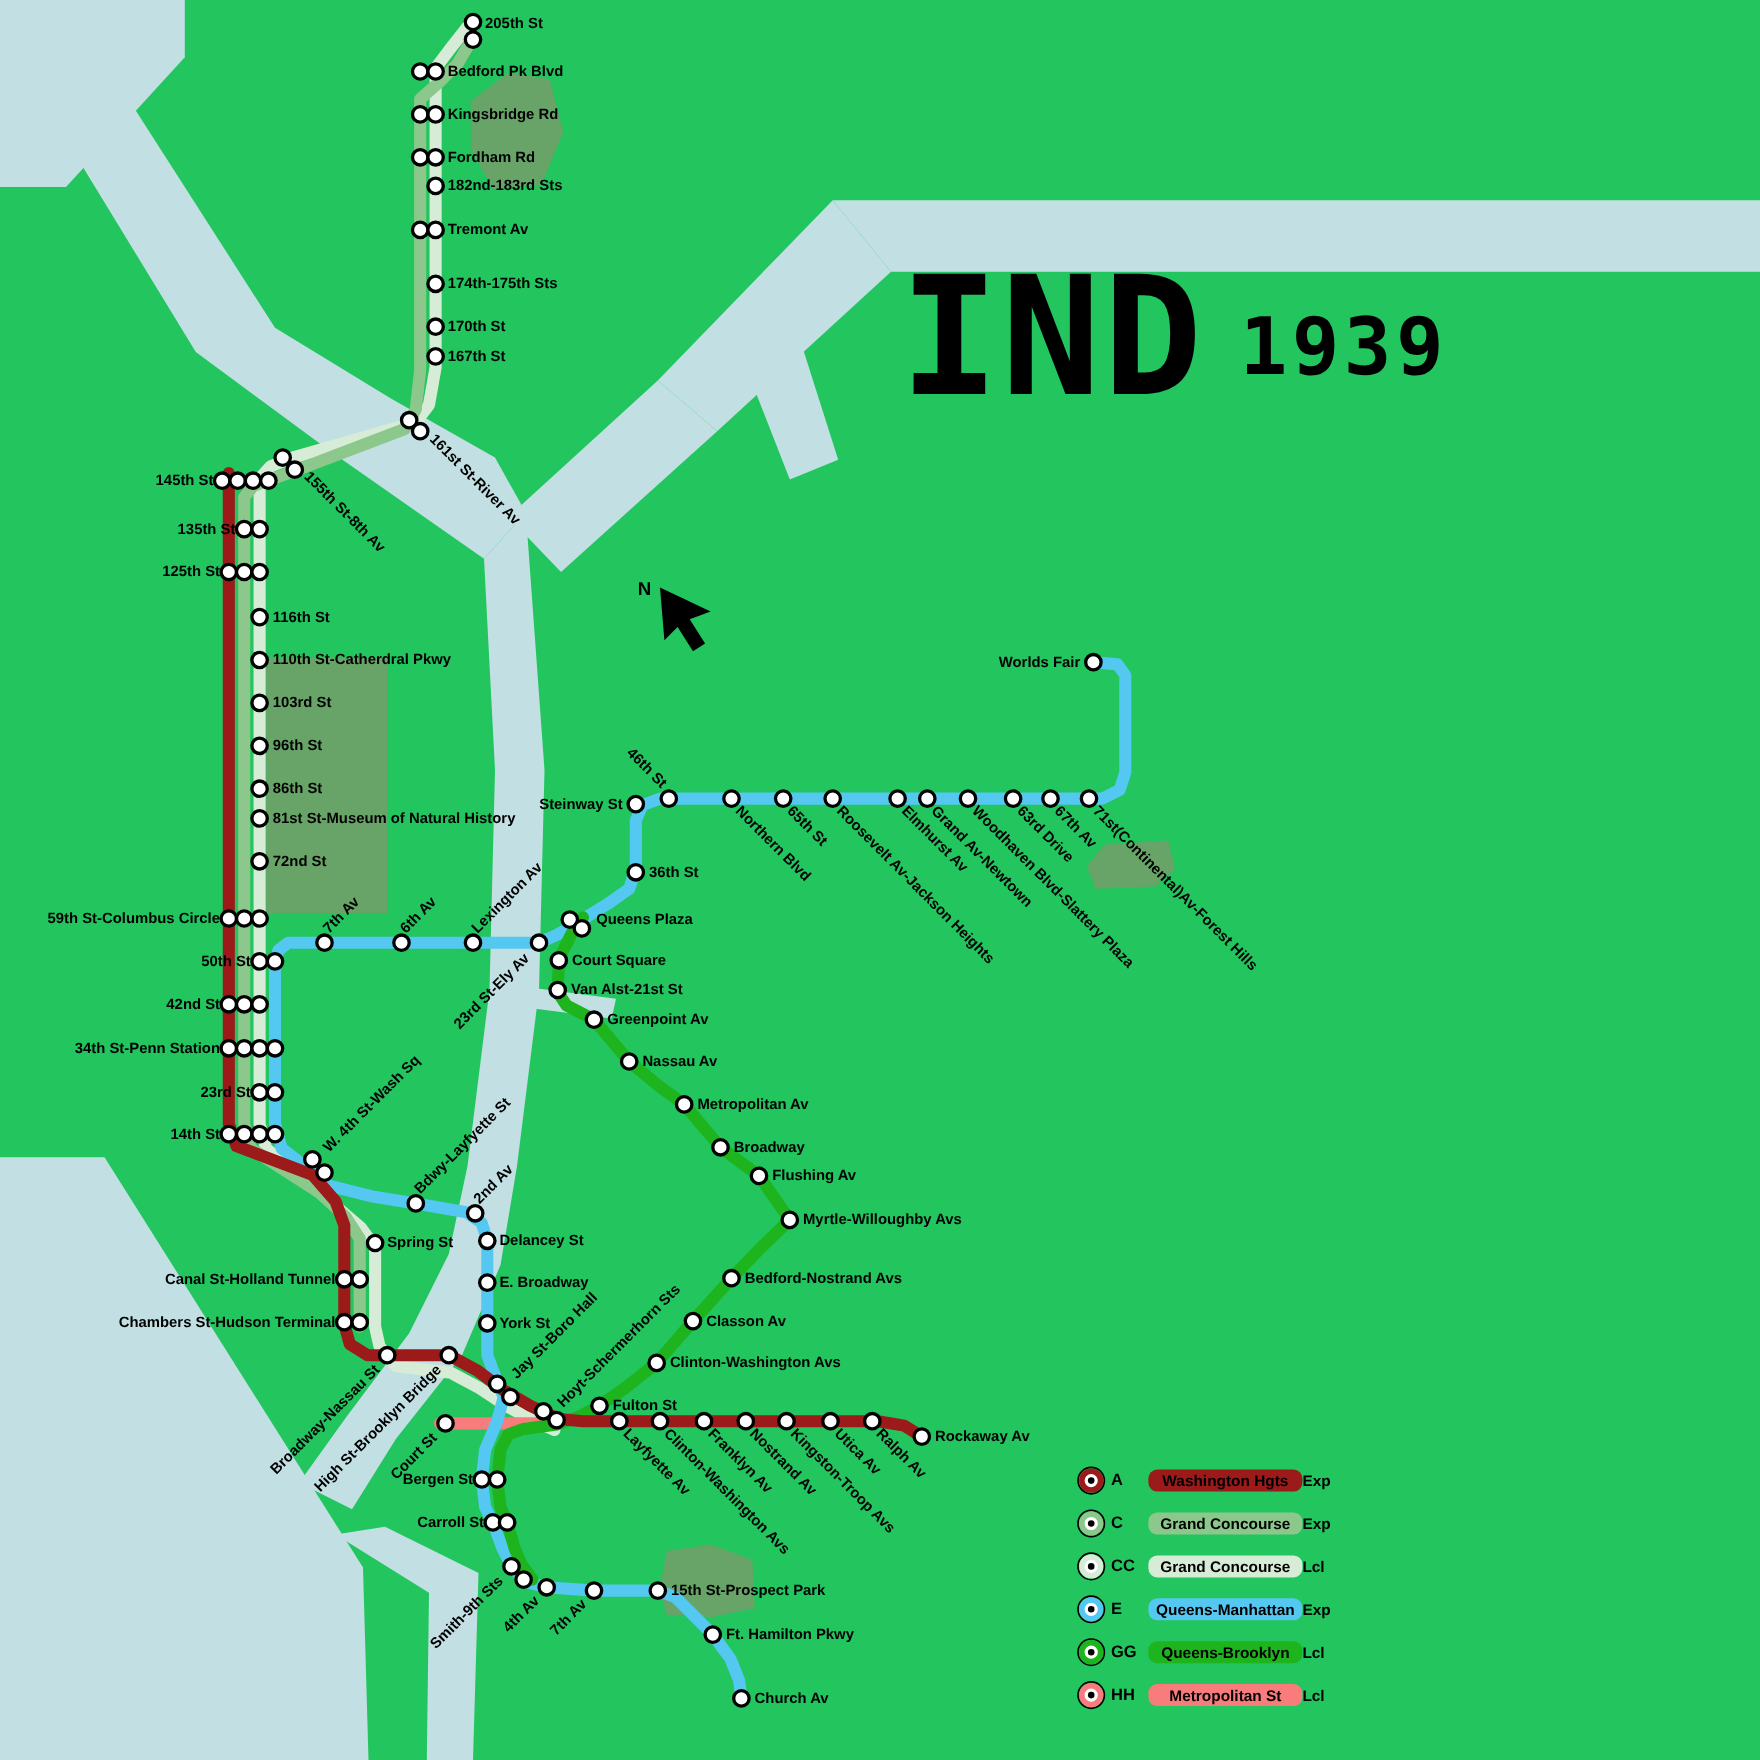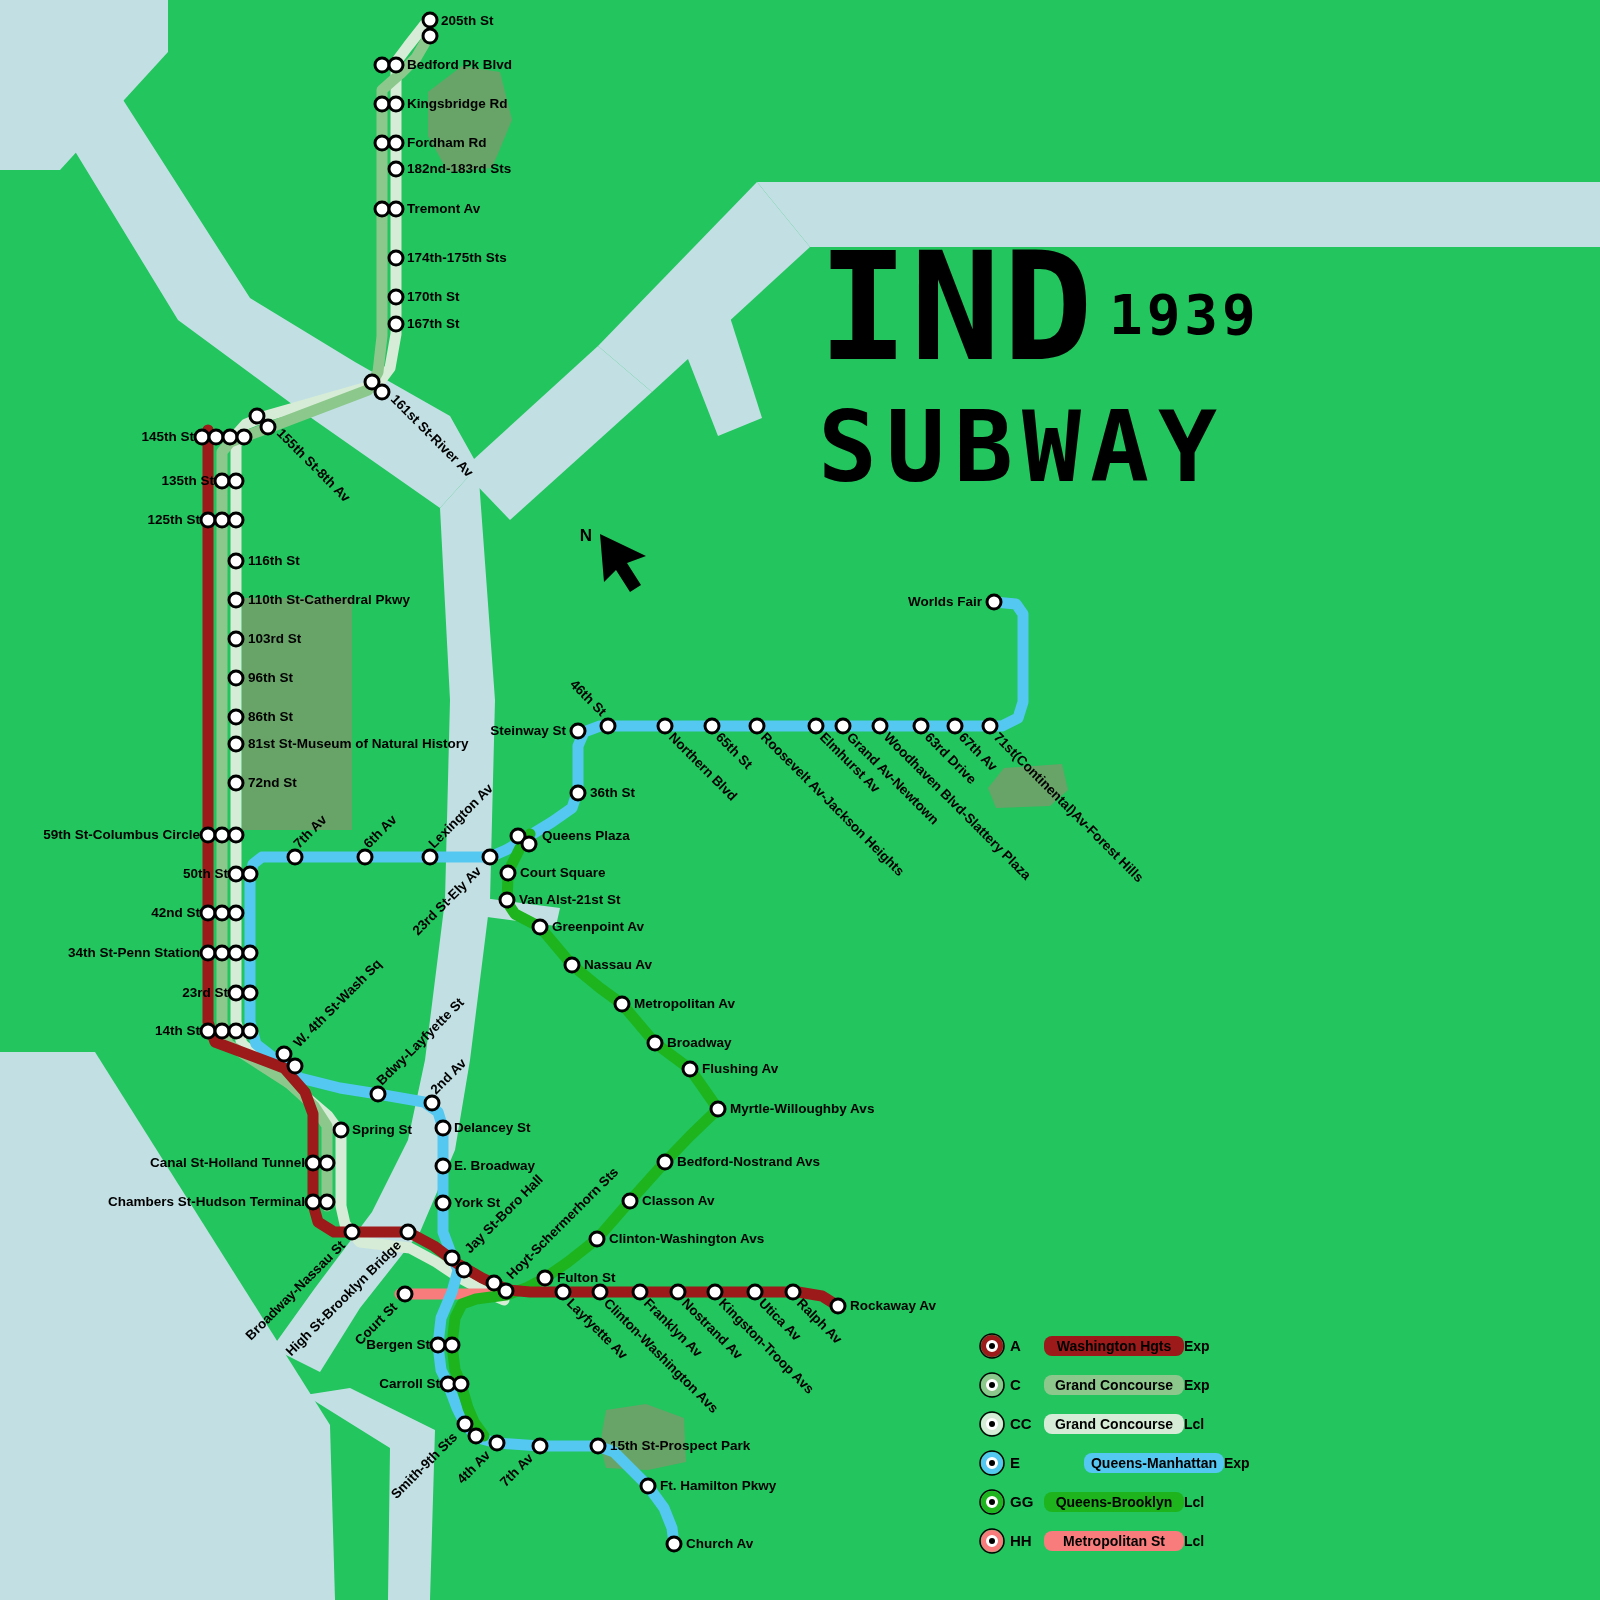--- a/index.html
+++ b/index.html
@@ -3,21 +3,21 @@
 <meta charset="utf-8">
 <style>
   html,body{margin:0;padding:0;background:#fff;}
   #stage{position:relative;width:1600px;height:1600px;background:#22c55e;overflow:hidden;
          font-family:"Liberation Sans",sans-serif;padding-left:32px;}
   #map{position:absolute;left:0;top:0;}
   .title-block{position:absolute;left:818px;top:232px;color:#000;
                font-family:"DejaVu Sans Mono",monospace;font-weight:bold;line-height:1;}
   .t-row{display:flex;align-items:center;}
   .t-ind{font-size:150px;letter-spacing:2px;}
-  .t-year{font-size:56px;margin-left:14px;margin-top:16px;letter-spacing:4px;}
+  .t-year{font-size:72px;margin-left:32px;margin-top:16px;letter-spacing:4px;}
   .t-subway{font-size:98px;letter-spacing:9px;margin-top:16px;}
   .legend{position:absolute;left:978px;top:1326px;}
   .legend-row{display:flex;align-items:center;height:39px;}
   .legend-swatch{width:28px;height:28px;flex:0 0 28px;}
   .legend-svc{font-weight:bold;font-size:15px;color:#000;width:34px;padding-left:4px;}
   .legend-name{display:inline-block;width:128px;font-weight:bold;font-size:14px;color:#000;
                padding:2px 6px;border-radius:8px;text-align:center;}
   .legend-type{font-weight:bold;font-size:14px;color:#000;}
 </style>
 </head>
@@ -255,21 +255,20 @@
       <text transform="translate(686,1548) rotate(0)" text-anchor="start" font-family="&quot;Liberation Sans&quot;, sans-serif" font-size="13.5" font-weight="bold" fill="#000">Church Av</text>
       <text x="592" y="541" text-anchor="end" font-family="&quot;Liberation Sans&quot;, sans-serif" font-size="17" font-weight="bold" fill="#000">N</text>
       <polygon points="600,534 646,556 627,563 641,585 630,592 616,570 604,582" fill="#000"></polygon>
     </svg>
 
   <div class="title-block">
     <div class="t-row">
       <span class="t-ind">IND</span>
       <span class="t-year">1939</span>
     </div>
-    <div class="t-subway">SUBWAY</div>
   </div>
 
   <div class="legend">
     <div class="legend-row">
       <svg class="legend-swatch" viewBox="0 0 28 28">
           <circle cx="14" cy="14" r="12" fill="none" stroke="#000" stroke-width="1.5"></circle>
           <circle class="swatch-ring" cx="14" cy="14" r="8.5" fill="#fff" stroke="#9c1a1a" stroke-width="5"></circle>
           <circle cx="14" cy="14" r="3" fill="#000"></circle>
         </svg>
       <span class="legend-svc">A</span>
@@ -296,21 +295,21 @@
       <span class="legend-name" style="background-color: rgb(214, 236, 214);">Grand Concourse</span>
       <span class="legend-type">Lcl</span>
     </div>
     <div class="legend-row">
       <svg class="legend-swatch" viewBox="0 0 28 28">
           <circle cx="14" cy="14" r="12" fill="none" stroke="#000" stroke-width="1.5"></circle>
           <circle class="swatch-ring" cx="14" cy="14" r="8.5" fill="#fff" stroke="#54c8f0" stroke-width="5"></circle>
           <circle cx="14" cy="14" r="3" fill="#000"></circle>
         </svg>
       <span class="legend-svc">E</span>
-      <span class="legend-name" style="background-color: rgb(84, 200, 240); margin-left: 40px;">Queens-Manhattan</span>
+      <span class="legend-name" style="background-color: rgb(84, 200, 240);">Queens-Manhattan</span>
       <span class="legend-type">Exp</span>
     </div>
     <div class="legend-row">
       <svg class="legend-swatch" viewBox="0 0 28 28">
           <circle cx="14" cy="14" r="12" fill="none" stroke="#000" stroke-width="1.5"></circle>
           <circle class="swatch-ring" cx="14" cy="14" r="8.5" fill="#fff" stroke="#1eb41e" stroke-width="5"></circle>
           <circle cx="14" cy="14" r="3" fill="#000"></circle>
         </svg>
       <span class="legend-svc">GG</span>
       <span class="legend-name" style="background-color: rgb(30, 180, 30);">Queens-Brooklyn</span>

